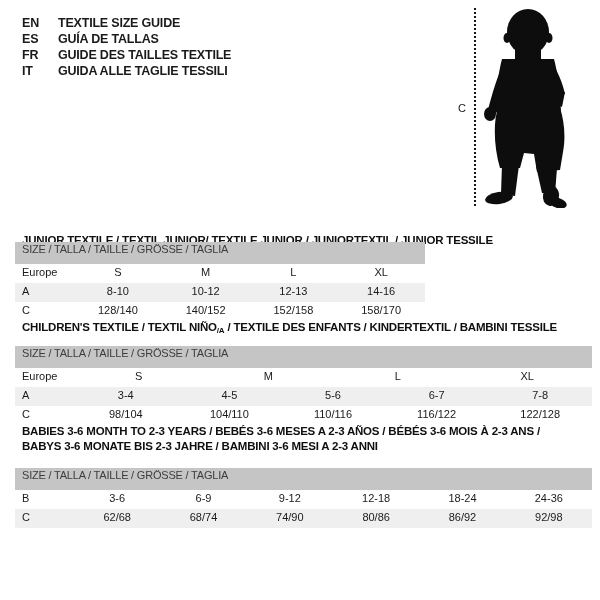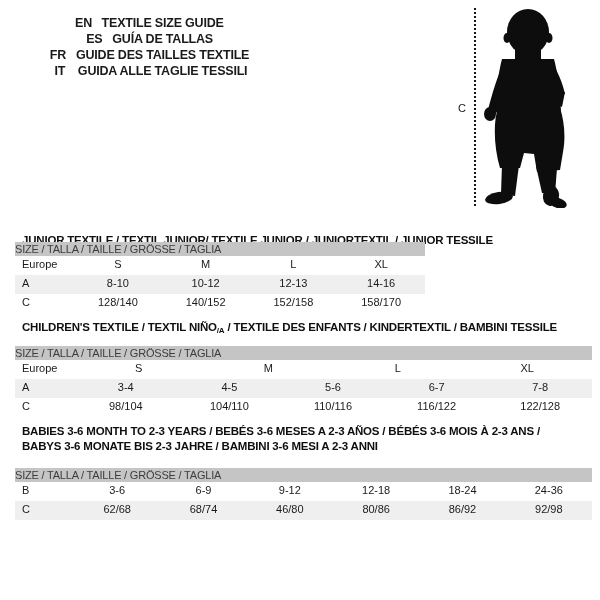--- a/index.html
+++ b/index.html
@@ -1,37 +1,37 @@
 <!DOCTYPE html>
 <html><head>
 <meta charset="utf-8">
 <style>
   html,body{margin:0;padding:0;background:#fff;}
   .canvas{
     position:relative;width:600px;height:600px;background:#ffffff;
     font-family:"Liberation Sans", sans-serif;color:#1a1a1a;overflow:hidden;
   }
   
-  .langs{position:absolute;left:40px;top:15px;text-align:center;}
+  .langs{position:absolute;left:22px;top:15px;}
   .lang-row{height:16px;line-height:16px;font-size:12.5px;font-weight:bold;letter-spacing:-0.2px;}
   .lang-code{display:inline-block;width:36px;}
   
   .figure{position:absolute;left:456px;top:0;width:148px;height:212px;}
   .c-label{position:absolute;left:2px;top:102px;font-size:11px;}
   .dotted-line{position:absolute;left:18px;top:8px;height:198px;width:0;border-left:2px dotted #141414;}
   .figure svg{position:absolute;left:22px;top:4px;}
   
   .sec-title{position:absolute;left:22px;font-size:11.5px;font-weight:bold;letter-spacing:-0.2px;line-height:15px;color:#0f0f0f;white-space:nowrap;}
   .sub-a{font-size:8px;vertical-align:-2px;}
   
   .tbl{position:absolute;left:15px;}
   .t1{width:410px;top:242px;}
   .t2{width:577px;top:346px;}
   .t3{width:577px;top:468px;}
-  .size-bar{height:14px;line-height:14px;background:#c5c5c5;color:#3d3d3d;font-size:11px;letter-spacing:-0.2px;}
+  .size-bar{height:22px;line-height:14px;background:#c5c5c5;color:#3d3d3d;font-size:11px;padding-left:7px;letter-spacing:-0.2px;}
   .trow{display:flex;height:19px;line-height:16px;font-size:11px;}
   .trow.alt{background:#efefef;}
   .tlabel{width:52px;padding-left:7px;}
   .tcell{flex:1;text-align:center;}
   
   .footnotes{position:absolute;left:22px;top:536px;}
   .fn-line{height:15px;line-height:15px;font-size:11.5px;font-weight:bold;letter-spacing:-0.2px;white-space:nowrap;}
 </style>
 </head>
 <body>
@@ -144,21 +144,21 @@
       <span class="tcell">6-9</span>
       <span class="tcell">9-12</span>
       <span class="tcell">12-18</span>
       <span class="tcell">18-24</span>
       <span class="tcell">24-36</span>
     </div>
     <div class="trow alt">
       <span class="tlabel">C</span>
       <span class="tcell">62/68</span>
       <span class="tcell">68/74</span>
-      <span class="tcell">46/80</span>
+      <span class="tcell">74/90</span>
       <span class="tcell">80/86</span>
       <span class="tcell">86/92</span>
       <span class="tcell">92/98</span>
     </div>
   </div>
 
 
 </div>
 
 </body></html>

